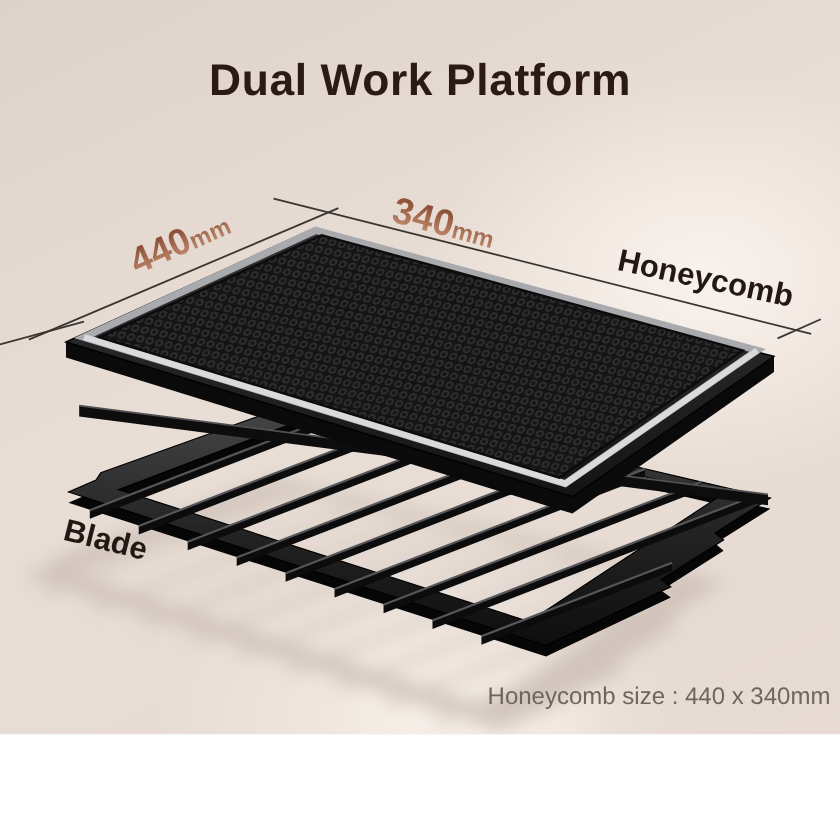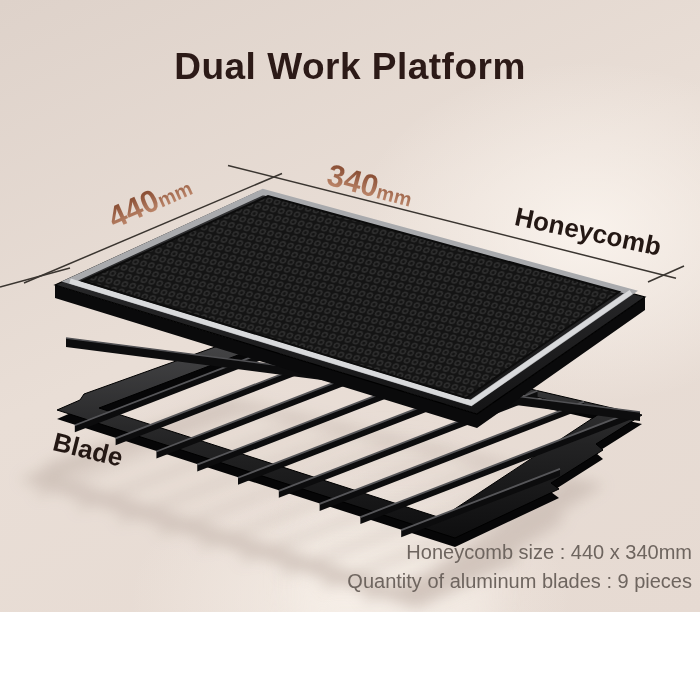--- a/index.html
+++ b/index.html
@@ -148,16 +148,15 @@
   <div id="dim-340" class="dim-label">
     <span class="val">340</span><span class="unit">mm</span>
   </div>
 
   <div id="label-honeycomb" class="part-label">Honeycomb</div>
 
   <div id="label-blade" class="part-label">Blade</div>
 
   <div class="specs">
     <div>Honeycomb size : 440 x 340mm</div>
-    <div>Quantity of aluminum blades : 9 pieces</div>
   </div>
 
 </div>
 
 </body></html>

